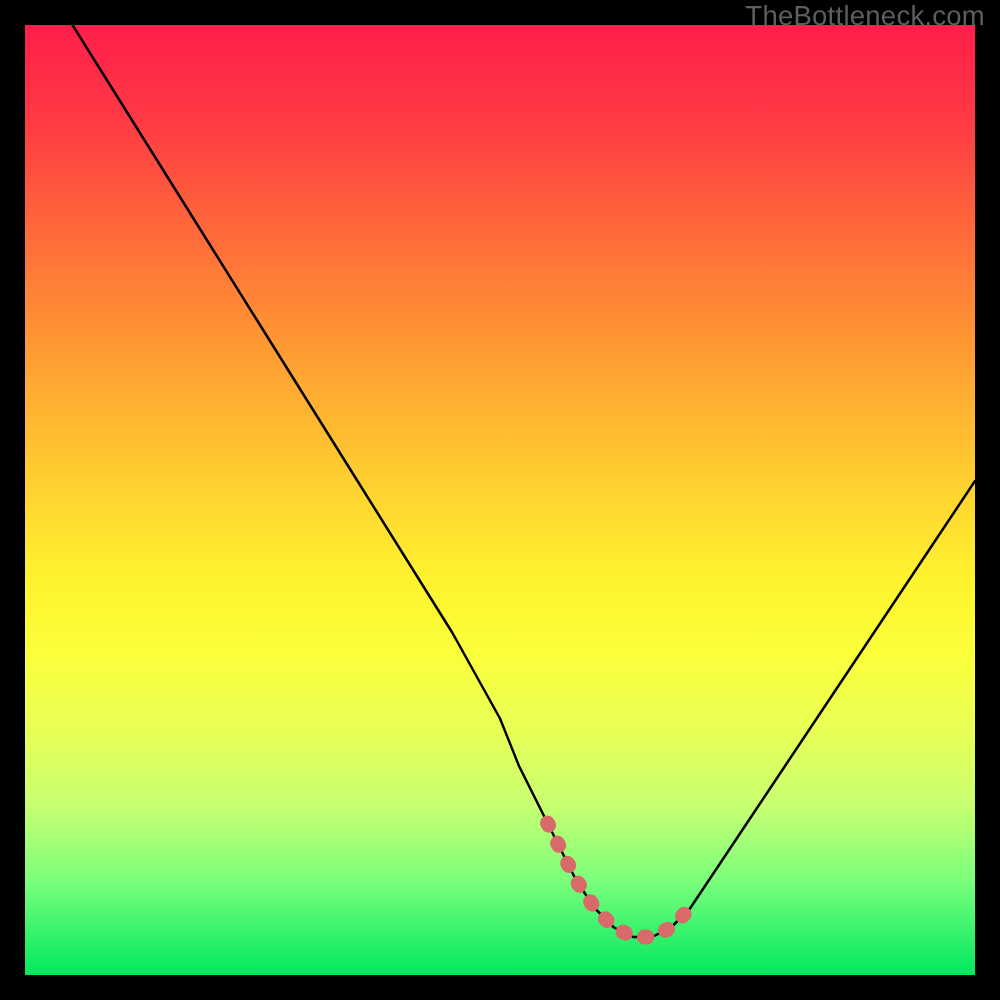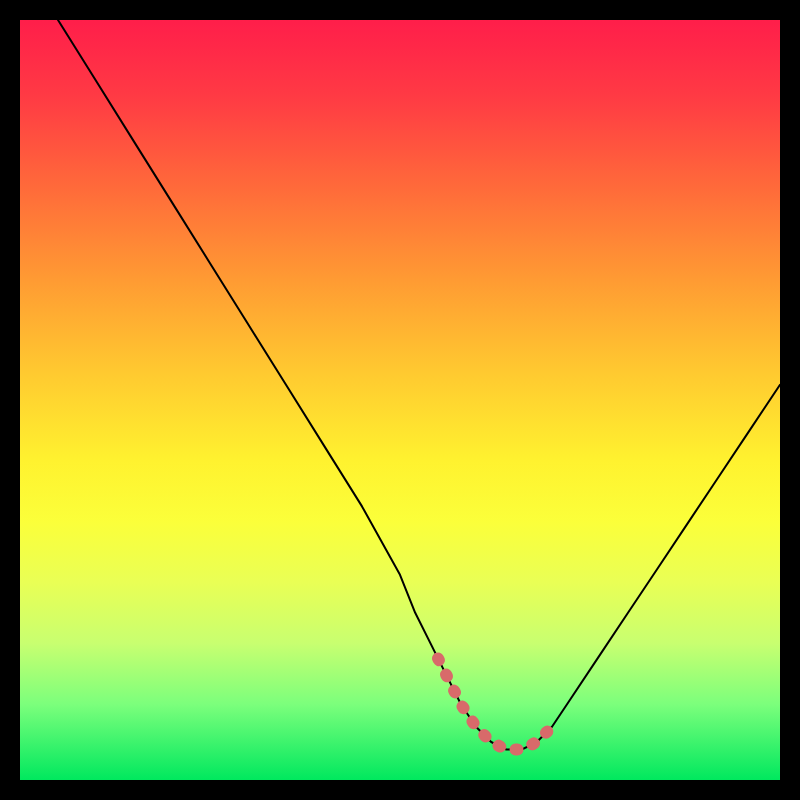--- a/index.html
+++ b/index.html
@@ -49,20 +49,21 @@
     color: #5e5e5e;
     font-size: 22px;
     font-weight: 500;
     letter-spacing: 0.2px;
   }
 </style>
 </head>
 <body>
 
 <div class="frame">
+  <div class="watermark">TheBottleneck.com</div>
 
   <div class="plot">
     <svg id="chart-svg" width="760" height="760" viewBox="0 0 760 760">
         <path d="M38.0 0.0 L76.0 60.8 L114.0 121.6 L152.0 182.4 L190.0 243.2 L228.0 304.0 L266.0 364.8 L304.0 425.6 L342.0 486.4 L380.0 554.8 L395.2 592.8 L418.0 638.4 L440.8 684.0 L456.0 706.8 L471.2 722.0 L486.4 729.6 L501.6 729.6 L516.8 722.0 L532.0 706.8 L547.2 684.0 L577.6 638.4 L608.0 592.8 L638.4 547.2 L668.8 501.6 L699.2 456.0 L729.6 410.4 L760.0 364.8 " fill="none" stroke="#000000" stroke-width="2" stroke-linecap="round" stroke-linejoin="round"></path>
         <path d="M418.0 638.4 L440.8 684.0 L456.0 706.8 L471.2 722.0 L486.4 729.6 L501.6 729.6 L516.8 722.0 L532.0 706.8 " fill="none" stroke="#d86a6a" stroke-width="12" stroke-linecap="round" stroke-dasharray="2 16"></path>
       </svg>
   </div>
 </div>
 
 </body></html>

